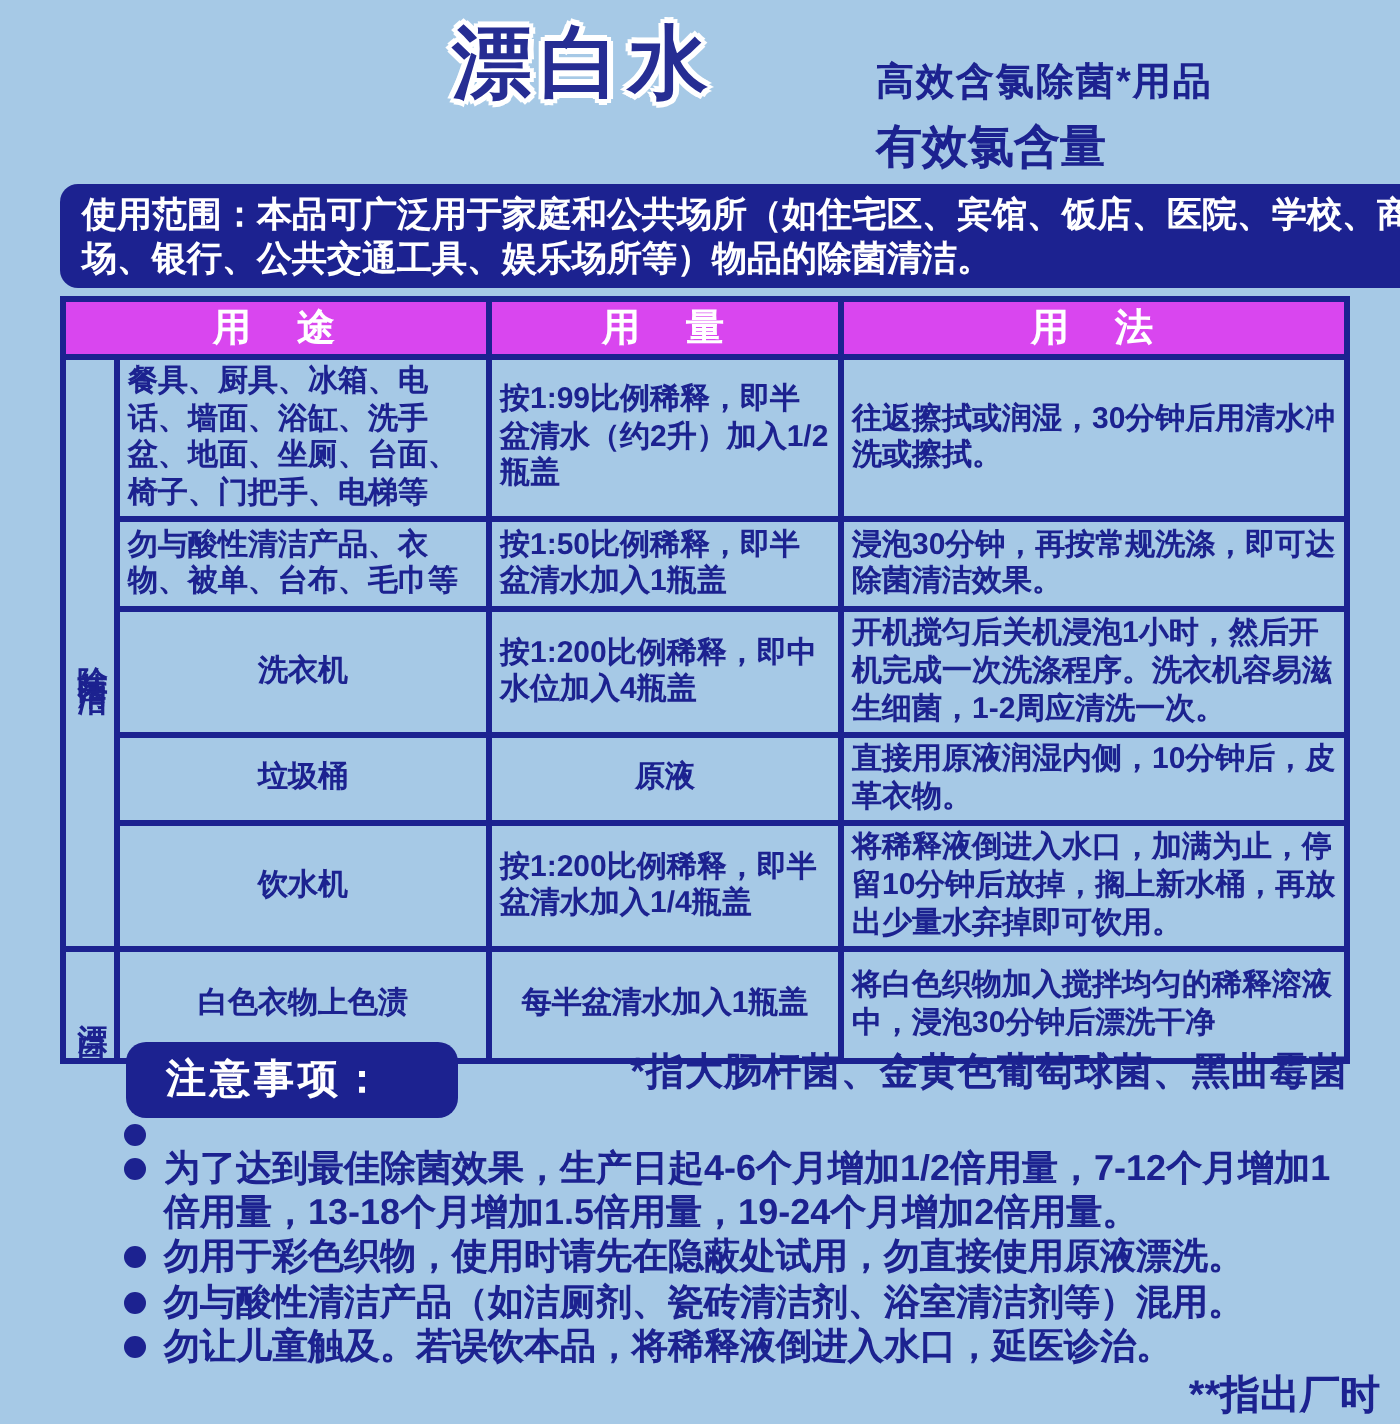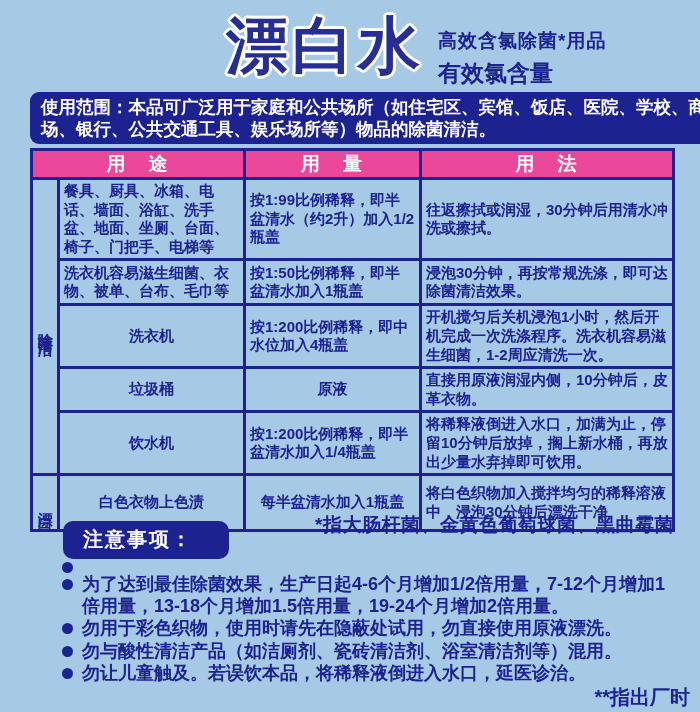--- a/index.html
+++ b/index.html
@@ -10,21 +10,21 @@
     background:#a6c9e6;
     font-family:"Liberation Sans","DejaVu Sans",sans-serif;
     font-weight:bold;
     color:#1c2290;
     overflow:hidden;
     margin:0 auto;
   }
   
   .title {
     position:absolute; left:226px; top:4px;
-    font-size:62px; letter-spacing:4px; color:#262d93;
+    font-size:40px; letter-spacing:4px; color:#262d93;
     text-shadow:
       -3px 0 0 #fff, 3px 0 0 #fff, 0 -3px 0 #fff, 0 3px 0 #fff,
       -2px -2px 0 #fff, 2px 2px 0 #fff, -2px 2px 0 #fff, 2px -2px 0 #fff;
     white-space:nowrap;
   }
   .subtitle { position:absolute; left:438px; top:28px; }
   .subtitle .s1 { font-size:19px; letter-spacing:1px; }
   .subtitle .s2 { font-size:23px; margin-top:4px; letter-spacing:0; }
   
   .scope-bar {
@@ -36,21 +36,21 @@
   table.usage {
     position:absolute; left:30px; top:148px; width:642px;
     border-collapse:collapse; table-layout:fixed;
   }
   table.usage col.c-group  { width:27px; }
   table.usage col.c-use    { width:186px; }
   table.usage col.c-amount { width:176px; }
   table.usage col.c-method { width:253px; }
   table.usage th, table.usage td { border:3px solid #1c2290; overflow:hidden; }
   table.usage th {
-    background:#ec4899; color:#fff; height:26px;
+    background:#d946ef; color:#fff; height:26px;
     font-size:19px; letter-spacing:2px; text-align:center; padding:0;
   }
   table.usage td {
     font-size:15px; line-height:1.24; padding:2px 4px;
     vertical-align:middle; color:#1c2290;
   }
   td.group-cell {
     writing-mode:vertical-rl; text-orientation:upright;
     text-align:center; font-size:16px; letter-spacing:3px; padding:2px 0;
   }
@@ -59,21 +59,21 @@
   td.method { font-size:15.5px; }
   tr.r1 { height:80px; } tr.r2 { height:45px; } tr.r3 { height:55px; }
   tr.r4 { height:43px; } tr.r5 { height:55px; } tr.r6 { height:56px; }
   
   .notes-badge {
     position:absolute; left:63px; top:521px;
     background:#1c2290; color:#fff; border-radius:10px;
     font-size:20px; padding:5px 36px 6px 20px; letter-spacing:2px;
   }
   .pathogen-note {
-    position:absolute; right:26px; top:512px;
+    position:absolute; right:26px; top:523px;
     font-size:19px; letter-spacing:0.5px;
   }
   ul.notes-list {
     position:absolute; left:62px; top:557px; width:620px; list-style:none;
   }
   ul.notes-list li {
     display:flex; align-items:flex-start;
     font-size:18px; line-height:21.5px; margin-bottom:1px;
   }
   ul.notes-list .dot {
@@ -111,21 +111,21 @@
         <th>用　量</th>
         <th>用　法</th>
       </tr>
       <tr class="r1">
         <td class="group-cell" rowspan="5">除菌清洁</td>
         <td class="cell-left">餐具、厨具、冰箱、电话、墙面、浴缸、洗手盆、地面、坐厕、台面、椅子、门把手、电梯等</td>
         <td class="cell-left">按1:99比例稀释，即半盆清水（约2升）加入1/2瓶盖</td>
         <td class="method cell-left">往返擦拭或润湿，30分钟后用清水冲洗或擦拭。</td>
       </tr>
       <tr class="r2">
-        <td class="cell-left">洗衣机容易滋生细菌、衣物、被单、台布、毛巾等</td>
+        <td class="cell-left">勿与酸性清洁产品、衣物、被单、台布、毛巾等</td>
         <td class="cell-left">按1:50比例稀释，即半盆清水加入1瓶盖</td>
         <td class="method cell-left">浸泡30分钟，再按常规洗涤，即可达除菌清洁效果。</td>
       </tr>
       <tr class="r3">
         <td class="cell-center">洗衣机</td>
         <td class="cell-left">按1:200比例稀释，即中水位加入4瓶盖</td>
         <td class="method cell-left">开机搅匀后关机浸泡1小时，然后开机完成一次洗涤程序。洗衣机容易滋生细菌，1-2周应清洗一次。</td>
       </tr>
       <tr class="r4">
         <td class="cell-center">垃圾桶</td>

